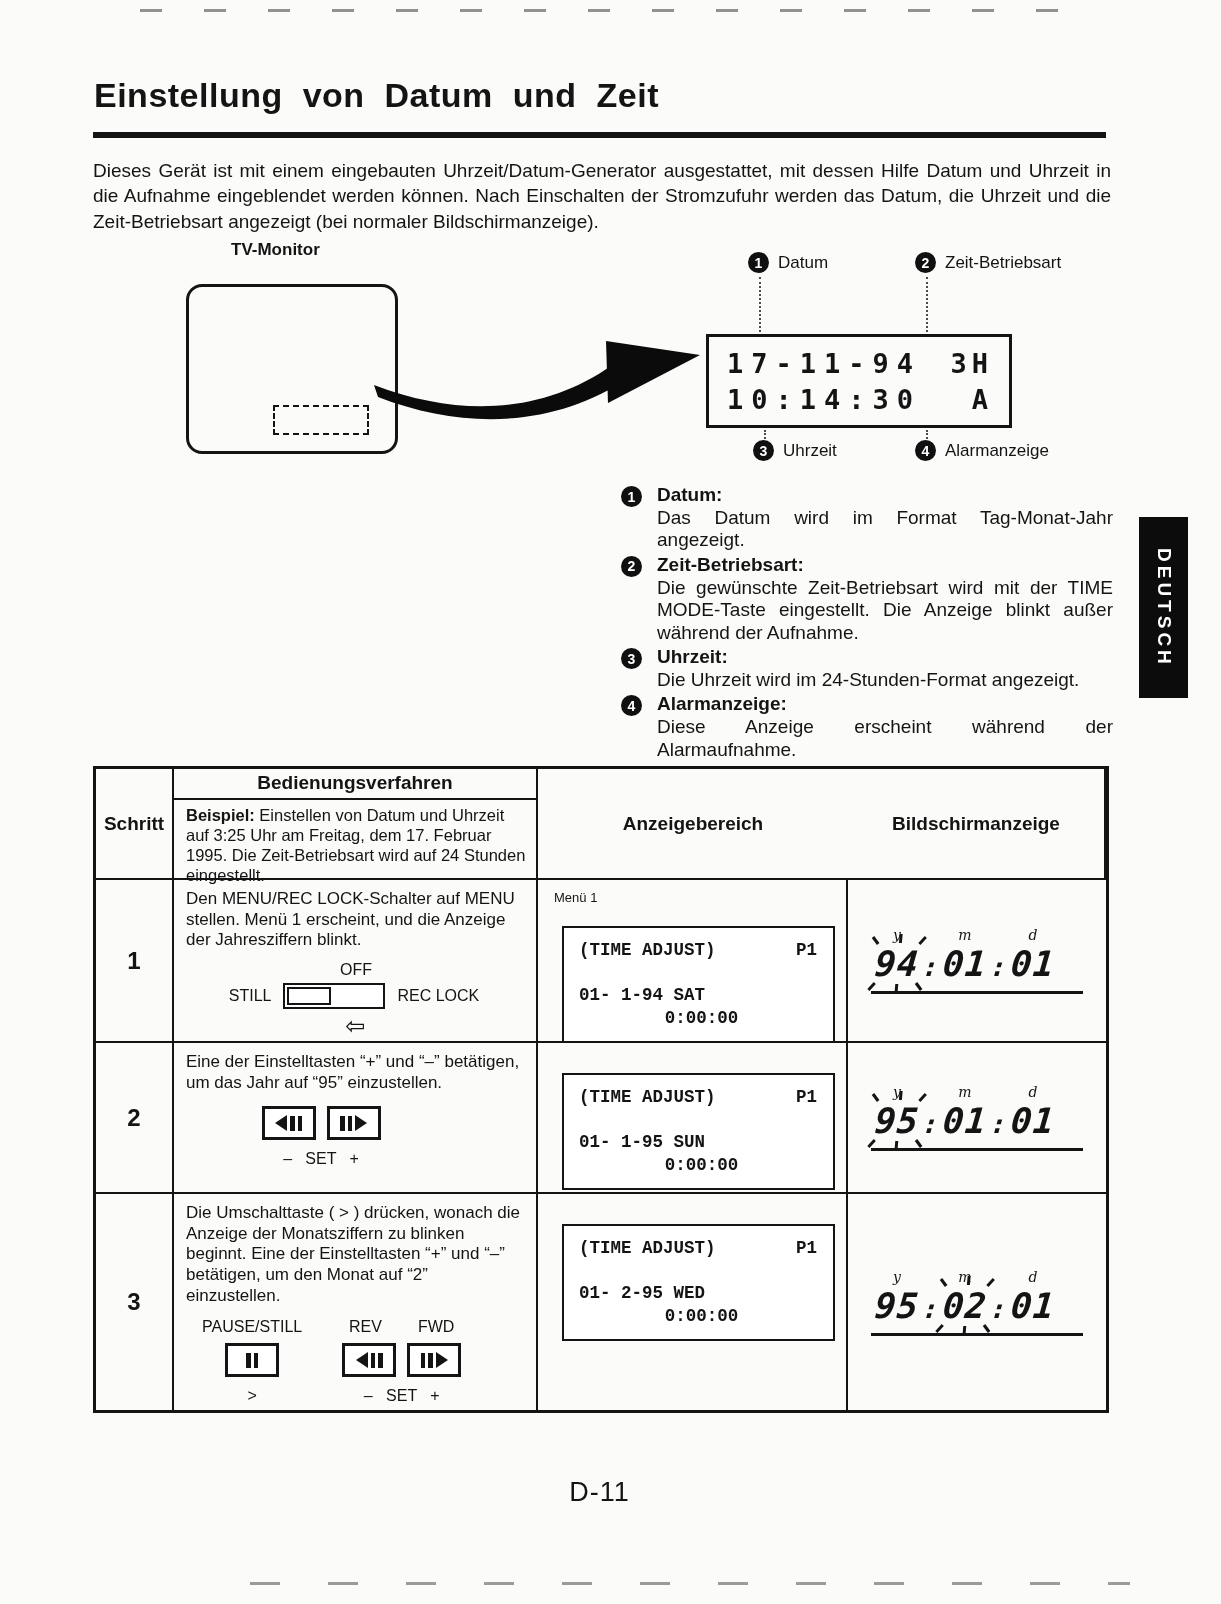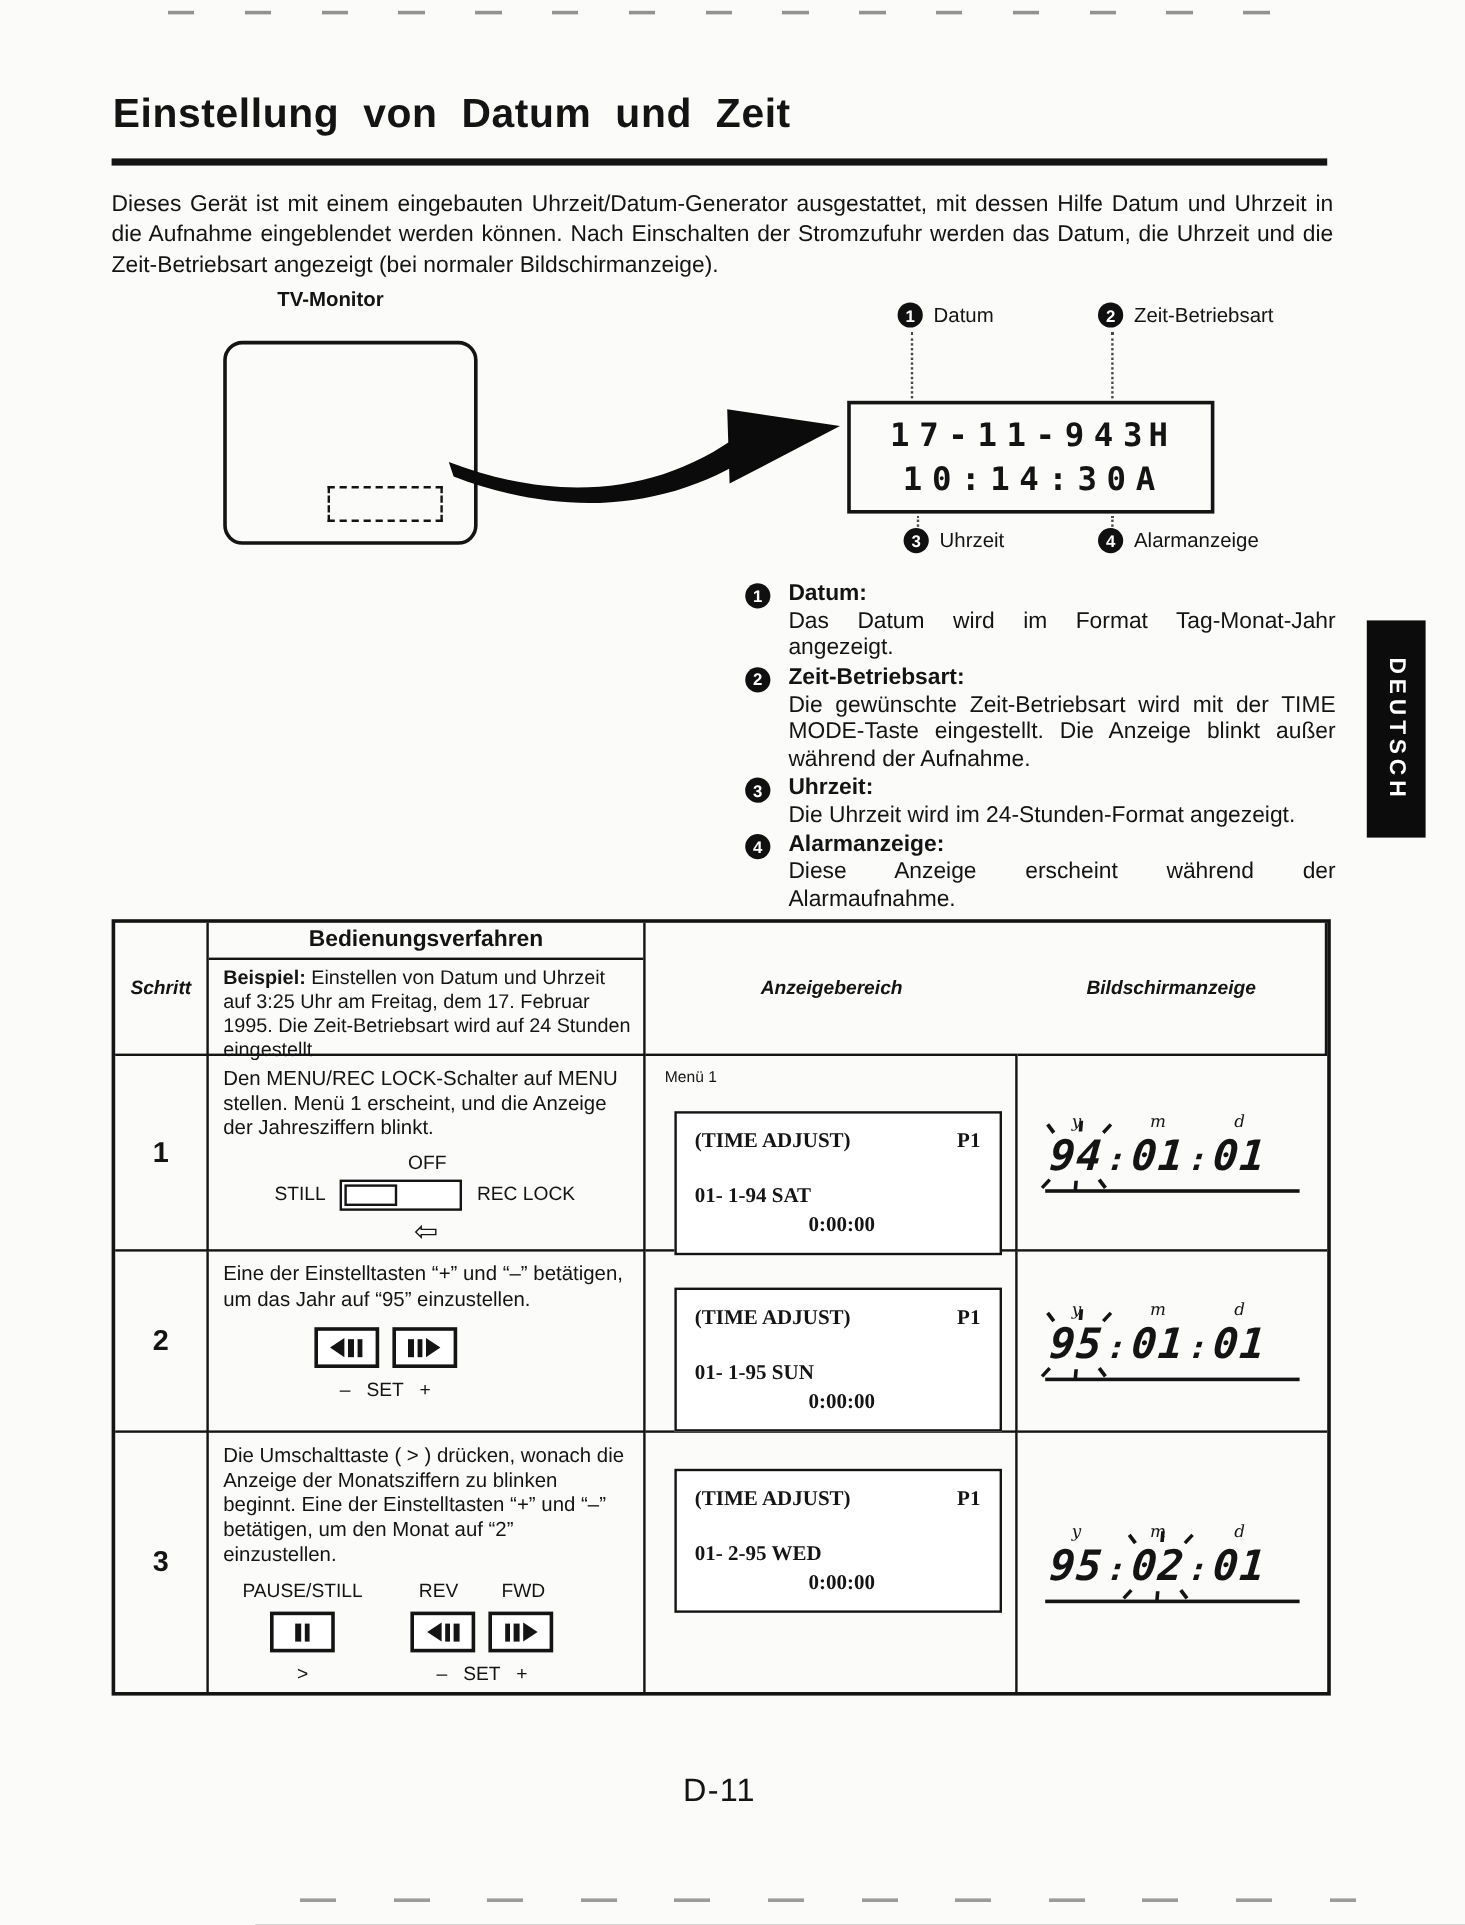--- a/index.html
+++ b/index.html
@@ -24,21 +24,21 @@
   .monitor-label { position:absolute; left:231px; top:240px; font-size:17px; font-weight:700; }
   .monitor { position:absolute; left:186px; top:284px; width:212px; height:170px;
     border:3px solid #141414; border-radius:16px; background:#fbfbfa; }
   .monitor-osd-slot { position:absolute; left:84px; top:118px; width:96px; height:30px;
     border:2px dashed #141414; }
   .arrow-svg { position:absolute; left:368px; top:315px; width:335px; height:125px; }
 
   .osd-box { position:absolute; left:706px; top:334px; width:306px; height:94px;
     border:3px solid #141414; display:flex; flex-direction:column; justify-content:center;
     gap:5px; padding:0 16px 0 18px;
-    font-family:"DejaVu Sans Mono", monospace; font-weight:700; font-size:27px;align-items:center; }
+    font-family:"DejaVu Sans Mono", monospace; font-weight:700; font-size:27px; }
   .osd-row { display:flex; justify-content:space-between; align-items:baseline; }
   .osd-main { letter-spacing:8px; }
   .osd-side { letter-spacing:5px; }
 
   .callout { position:absolute; display:flex; align-items:center; gap:9px; font-size:17px; }
   .cnum { width:21px; height:21px; border-radius:50%; background:#101010; color:#fff;
     font-size:14px; font-weight:700; display:flex; align-items:center; justify-content:center;
     flex:0 0 auto; line-height:1; }
   .co-datum { left:748px; top:252px; }
   .co-mode  { left:915px; top:252px; }
@@ -64,41 +64,41 @@
 
   
   .steps-table { position:absolute; left:93px; top:766px; border:3px solid #141414;
     display:grid; grid-template-columns:78px 364px 310px 258px;
     grid-template-rows:111px 163px 151px 216px; background:#fbfbfa; }
   .cell { border-right:2px solid #141414; border-bottom:2px solid #141414; position:relative; }
   .lastcol { border-right:none; }
   .lastrow { border-bottom:none; }
 
   .h-step, .h-screen, .h-display { display:flex; align-items:center; justify-content:center;
-    font-weight:700; font-size:16px;font-style:italic; }
+    font-weight:700; font-size:19px; }
   .h-proc-title { border-bottom:2px solid #141414; text-align:center; font-weight:700;
     font-size:19px; padding:3px 0 4px; }
   .h-proc-ex { padding:5px 10px 0 12px; font-size:16.5px; line-height:1.22; }
   .h-proc-ex b { font-weight:700; }
 
   .step-cell { display:flex; align-items:center; justify-content:center; font-size:24px; font-weight:700; }
   .proc-cell { padding:9px 10px 0 12px; font-size:17px; line-height:1.22; }
 
   .switch-diagram { margin-top:9px; width:280px; margin-left:28px; text-align:center; font-size:16px; }
   .sw-off { margin-bottom:3px; margin-left:4px; }
   .sw-row { display:flex; align-items:center; justify-content:center; gap:12px; }
   .sw-box { width:102px; height:26px; border:2.5px solid #141414; display:flex; padding:2px; background:#fff; }
   .sw-knob { width:44px; height:100%; border:2px solid #141414; background:#fff; }
   .sw-arrow { margin-top:5px; margin-left:2px; font-size:24px; font-family:"DejaVu Sans", sans-serif; line-height:1; }
 
   .screen-cell { padding:8px 0 0 14px; }
   .screen-cell.plain { padding-top:30px; }
   .screen-menu-label { font-size:13px; margin:2px 0 21px 2px; }
   .crt-box { width:273px; border:2.5px solid #141414; padding:12px 16px 13px 15px; margin-left:10px;
-    font-family:Liberation Serif, serif; font-weight:700; font-size:17.5px; background:#fff; }
+    font-family:Liberation Mono, monospace; font-weight:700; font-size:17.5px; background:#fff; }
   .crt-line1 { display:flex; justify-content:space-between; }
   .crt-line2 { margin-top:25px; }
   .crt-line3 { margin-top:3px; margin-left:7px;text-align:center; }
 
   .display-cell { display:flex; align-items:center; justify-content:center; }
   .seg { width:212px; }
   .seg-labels { display:grid; grid-template-columns:52px 16px 52px 16px 52px;
     font-size:14px; font-style:italic; font-family:"DejaVu Serif", serif; margin-bottom:4px; }
   .seg-labels span { text-align:center; }
   .seg-row { display:grid; grid-template-columns:52px 16px 52px 16px 52px; align-items:end;

